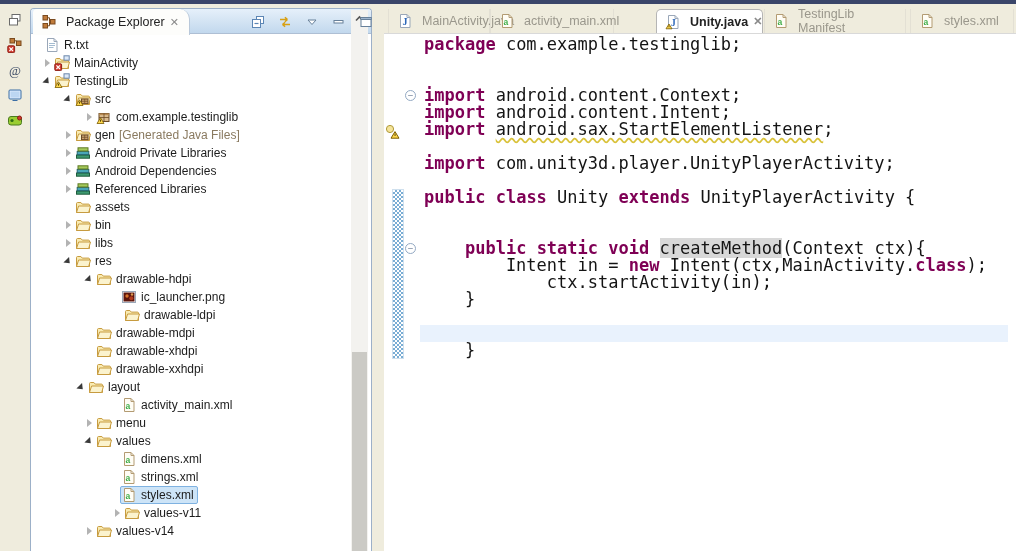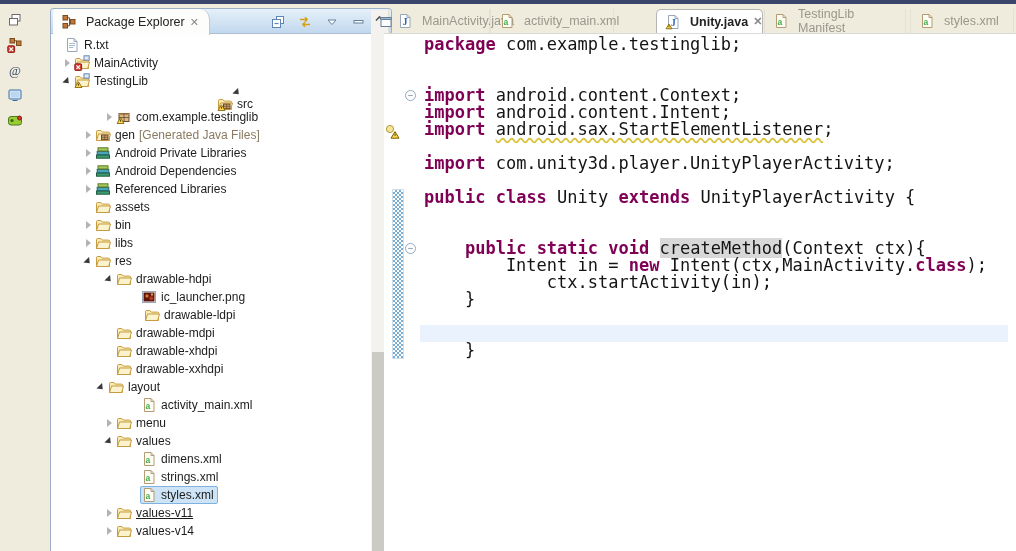--- a/index.html
+++ b/index.html
@@ -10,21 +10,21 @@
   }
   .top-strip { position:absolute; left:0; top:0; width:1016px; height:4px; background:var(--top-strip,#3a4569); }
 
   
   .fastbar { position:absolute; left:0; top:4px; width:29px; height:547px;
     display:flex; flex-direction:column; align-items:center; padding-top:6px; gap:5px; }
   .fb-icon { width:20px; height:20px; display:flex; align-items:center; justify-content:center; }
 
   
   .pe-panel { position:absolute; left:30px; top:8px; width:342px; height:543px;
-    background:#fff; border:1px solid #9cb0c8; border-bottom:none; border-radius:4px 4px 0 0;margin-left:20px; }
+    background:#fff; border:1px solid #9cb0c8; border-bottom:none; border-radius:4px 4px 0 0; }
   .pe-titlebar { position:relative; height:25px; border-radius:3px 3px 0 0;
     background:linear-gradient(var(--tg-top,#e6f0fa), var(--tg-bot,#c2d8ed));
     border-bottom:1px solid #aebfd4; }
   .pe-tab { position:absolute; left:2px; top:0; height:26px; z-index:2;
     background:#fdfdfb; border-radius:4px 10px 0 0; border-right:1px solid #b9c8da;
     display:flex; align-items:center; gap:5px; padding:0 10px 0 8px;
     font-size:12.5px; color:#222; }
   .pe-tab .close, .ed-tab .close { color:#8a8a8a; font-size:11px; line-height:1; }
   .pe-toolbar { position:absolute; left:218px; top:0; height:25px; display:flex; align-items:center; gap:10px; z-index:3; }
   .tb-icon { width:17px; height:17px; display:flex; align-items:center; justify-content:center; }
@@ -204,21 +204,21 @@
               <path d="M1.5 13.5V4.5c0-.5.4-1 1-1h3.4l1.4 1.6h6.2c.6 0 1 .4 1 1v7.4z" fill="#F9EBB1" stroke="#C79B3F"></path>
               <path d="M1.5 13.5L3.6 7h11.9l-1.8 6.5z" fill="#FBF3CE" stroke="#C79B3F"></path>
               <rect x="10" y="0.8" width="5.2" height="4.4" fill="#dce9f8" stroke="#6b87ab"></rect>
               <path d="M1 14.5 L4.5 8.8 L8 14.5 Z" fill="#ffd84d" stroke="#7a5c00" stroke-width="0.8"></path>
               <rect x="4.1" y="10.6" width="0.9" height="2.1" fill="#4a3a00"></rect>
             </svg>
           </span>
           <span class="label">TestingLib</span>
         </span>
       </div>
-      <div class="row" style="padding-left: 31px; flex-direction: column;">
+      <div class="row" style="padding-left: 31px;">
         <span class="arrowbox">
           <span class="arr-e"></span>
         </span>
         <span class="selwrap">
           <span class="ticon">
             <svg width="16" height="16" viewBox="0 0 16 16">
               <path d="M1.5 13.5V4.5c0-.5.4-1 1-1h3.4l1.4 1.6h6.2c.6 0 1 .4 1 1v7.4z" fill="#F9EBB1" stroke="#C79B3F"></path>
               <path d="M1.5 13.5L3.6 7h11.9l-1.8 6.5z" fill="#FBF3CE" stroke="#C79B3F"></path>
               <rect x="6.5" y="8" width="6.5" height="4.6" fill="#caa26e" stroke="#6b4a26"></rect>
               <path d="M6.5 10.3h6.5M9.7 8v4.6" stroke="#6b4a26" stroke-width="0.7"></path>
@@ -526,21 +526,21 @@
           <span class="ticon">
             <svg width="16" height="16" viewBox="0 0 16 16">
               <path d="M3.5 1.5h6.5l3 3v10H3.5z" fill="#fffdf5" stroke="#b39b72"></path>
               <path d="M10 1.5v3h3" fill="none" stroke="#b39b72"></path>
               <text x="4.6" y="11.5" font-family="Liberation Sans" font-size="8.5" font-weight="bold" fill="#3fae49">a</text>
             </svg>
           </span>
           <span class="label">styles.xml</span>
         </span>
       </div>
-      <div class="row" style="padding-left: 52px; text-decoration: underline;">
+      <div class="row" style="padding-left: 80px;">
         <span class="arrowbox">
           <span class="arr-c"></span>
         </span>
         <span class="selwrap">
           <span class="ticon">
             <svg width="16" height="16" viewBox="0 0 16 16">
               <path d="M1.5 13.5V4.5c0-.5.4-1 1-1h3.4l1.4 1.6h6.2c.6 0 1 .4 1 1v7.4z" fill="#F9EBB1" stroke="#C79B3F"></path>
               <path d="M1.5 13.5L3.6 7h11.9l-1.8 6.5z" fill="#FBF3CE" stroke="#C79B3F"></path>
             </svg>
           </span>

